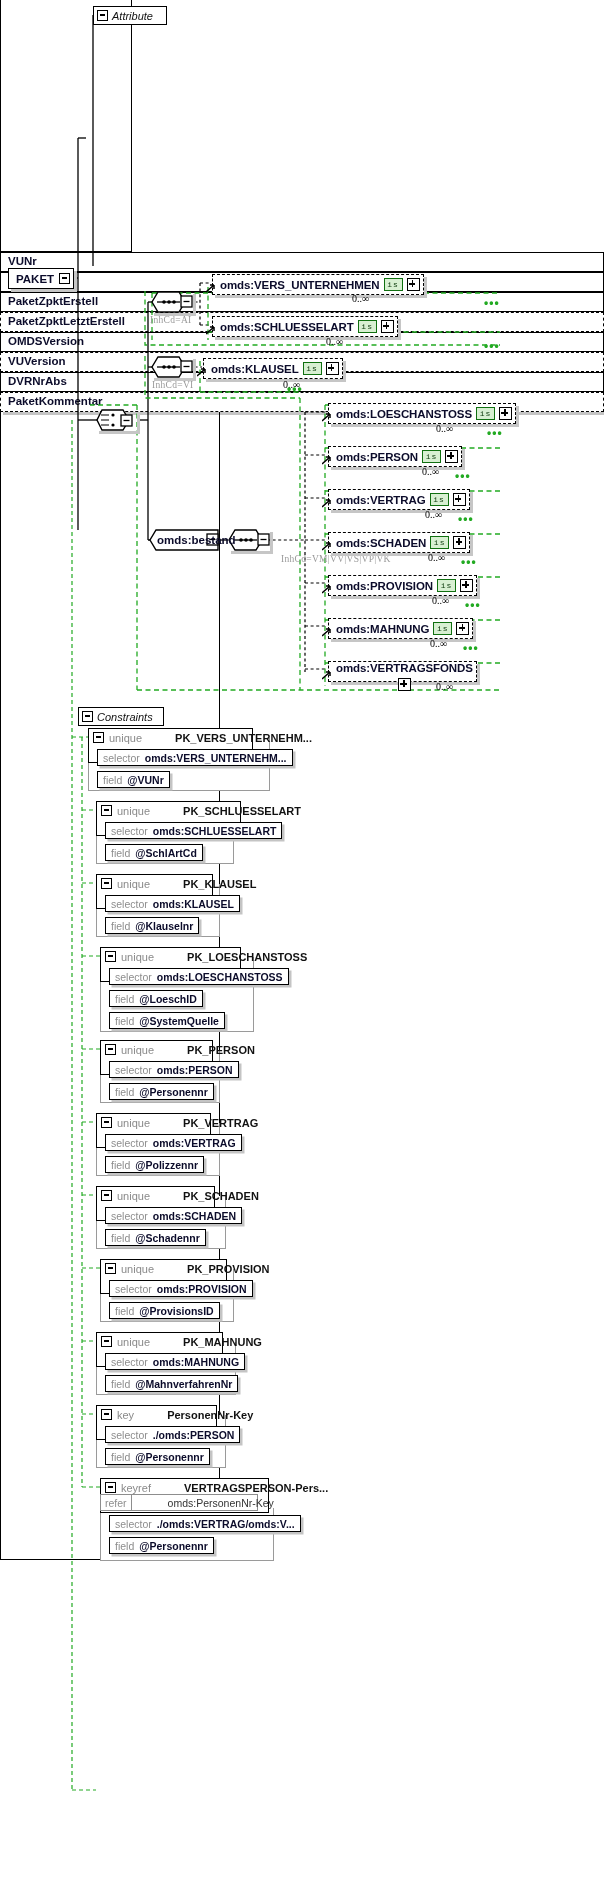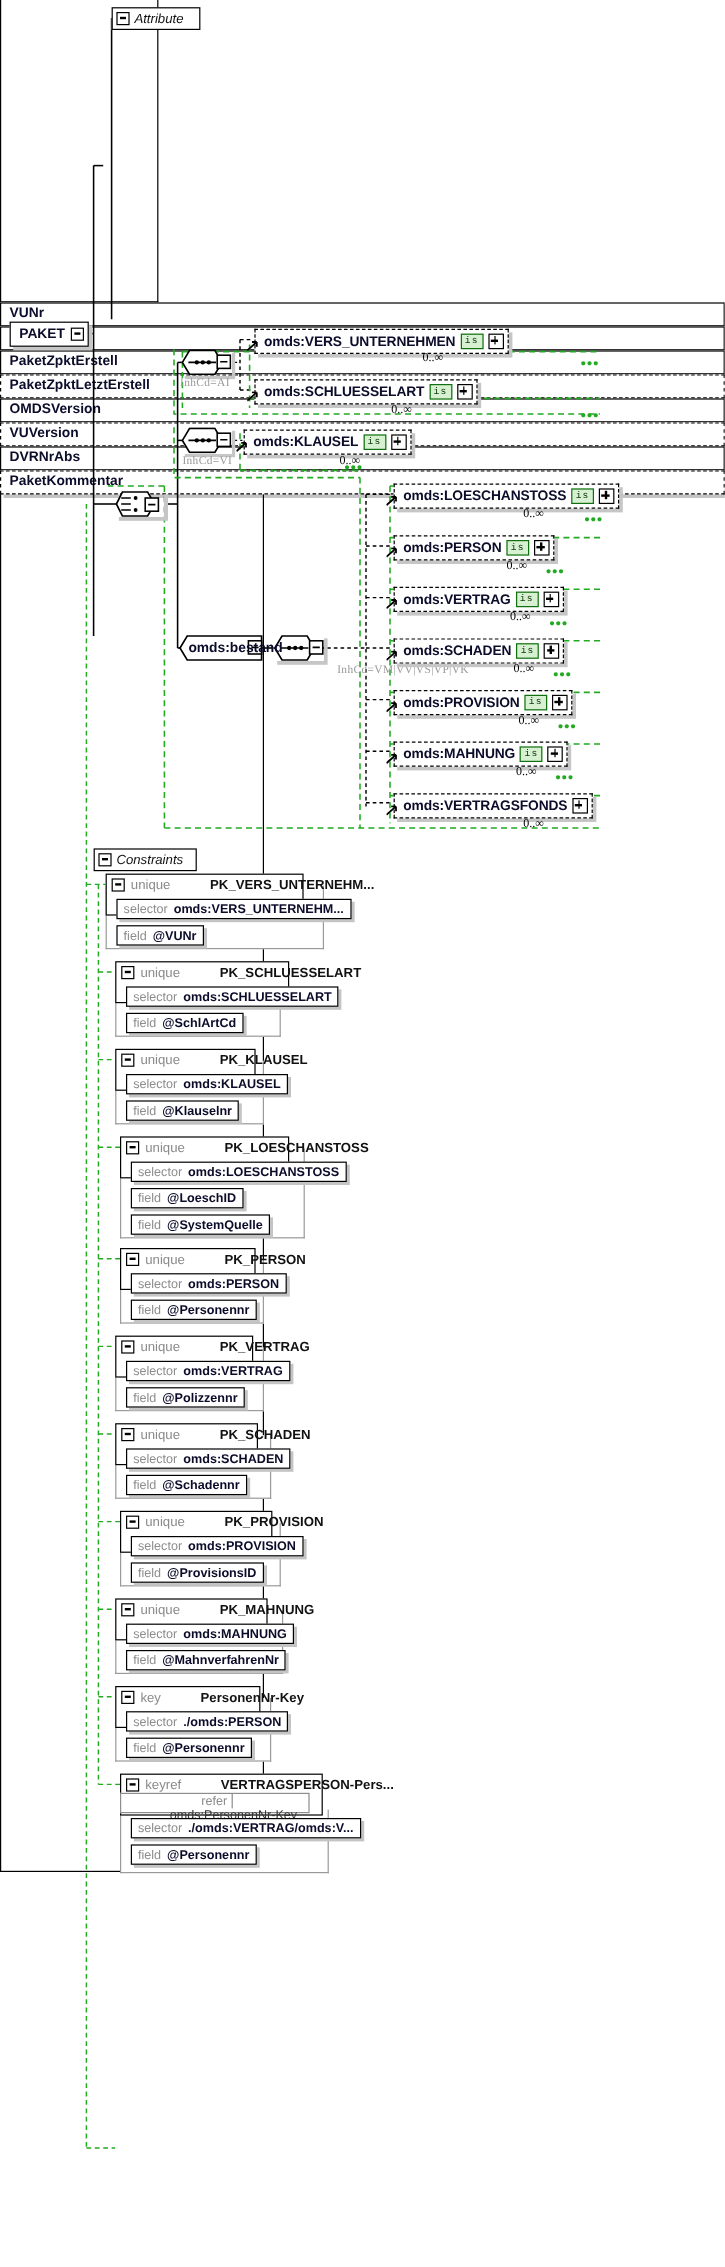--- a/index.html
+++ b/index.html
@@ -380,21 +380,21 @@
     <svg class="arrow-in" viewBox="0 0 9 9">
         <path d="M0 8 L8 1 M8 1 L4 1 M8 1 L8 5" stroke="#000" stroke-width="1.5" fill="none"></path>
       </svg>
     <span class="nm">omds:MAHNUNG</span>
     <span class="badge-is">is</span>
     <span class="plus"></span>
   </div>
   <div class="occ" style="left:430px;top:638px;">0..∞</div>
   <div class="dots3" style="left:463px;top:645px;">•••</div>
 
-  <div class="elem" style="left:328px;top:661px;">
+  <div class="elem" style="left:328px;top:661px;flex-direction:column;">
     <svg class="arrow-in" viewBox="0 0 9 9">
         <path d="M0 8 L8 1 M8 1 L4 1 M8 1 L8 5" stroke="#000" stroke-width="1.5" fill="none"></path>
       </svg>
     <span class="nm">omds:VERTRAGSFONDS</span>
     <span class="plus"></span>
   </div>
   <div class="occ" style="left:436px;top:681px;">0..∞</div>
 
   <div class="frame" style="left:78px;top:720px;width:218px;height:1147px;border-top:none;"></div>
   <div class="frame-tab" style="left:78px;top:707px;width:74px;">
@@ -555,21 +555,21 @@
     <span class="lbl">field</span>
     <span class="val">@Personennr</span>
   </div>
 
   <div class="cbox" style="left:100px;top:1508px;width:172px;height:52px;border-top:none;"></div>
   <div class="ctab" style="left:100px;top:1478px;width:156px;">
     <span class="minus"></span>
     <span class="kind">keyref</span>
     <span class="cname">VERTRAGSPERSON-Pers...</span>
   </div>
-  <div class="refer" style="left:100px;top:1494px;width:156px;flex-direction:column;">
+  <div class="refer" style="left:100px;top:1494px;width:156px;">
     <span class="lbl">refer</span>
     <span class="val">omds:PersonenNr-Key</span>
   </div>
   <div class="crow" style="left:109px;top:1515px;">
     <span class="lbl">selector</span>
     <span class="val">./omds:VERTRAG/omds:V...</span>
   </div>
   <div class="crow" style="left:109px;top:1537px;">
     <span class="lbl">field</span>
     <span class="val">@Personennr</span>

